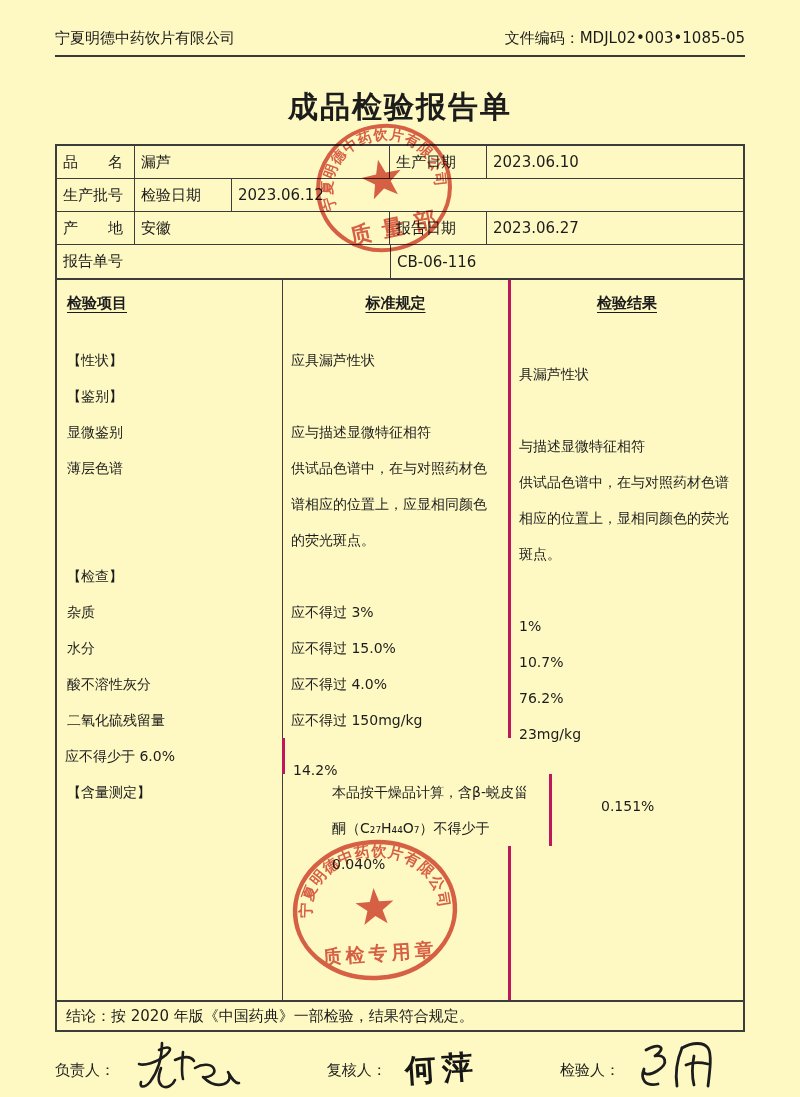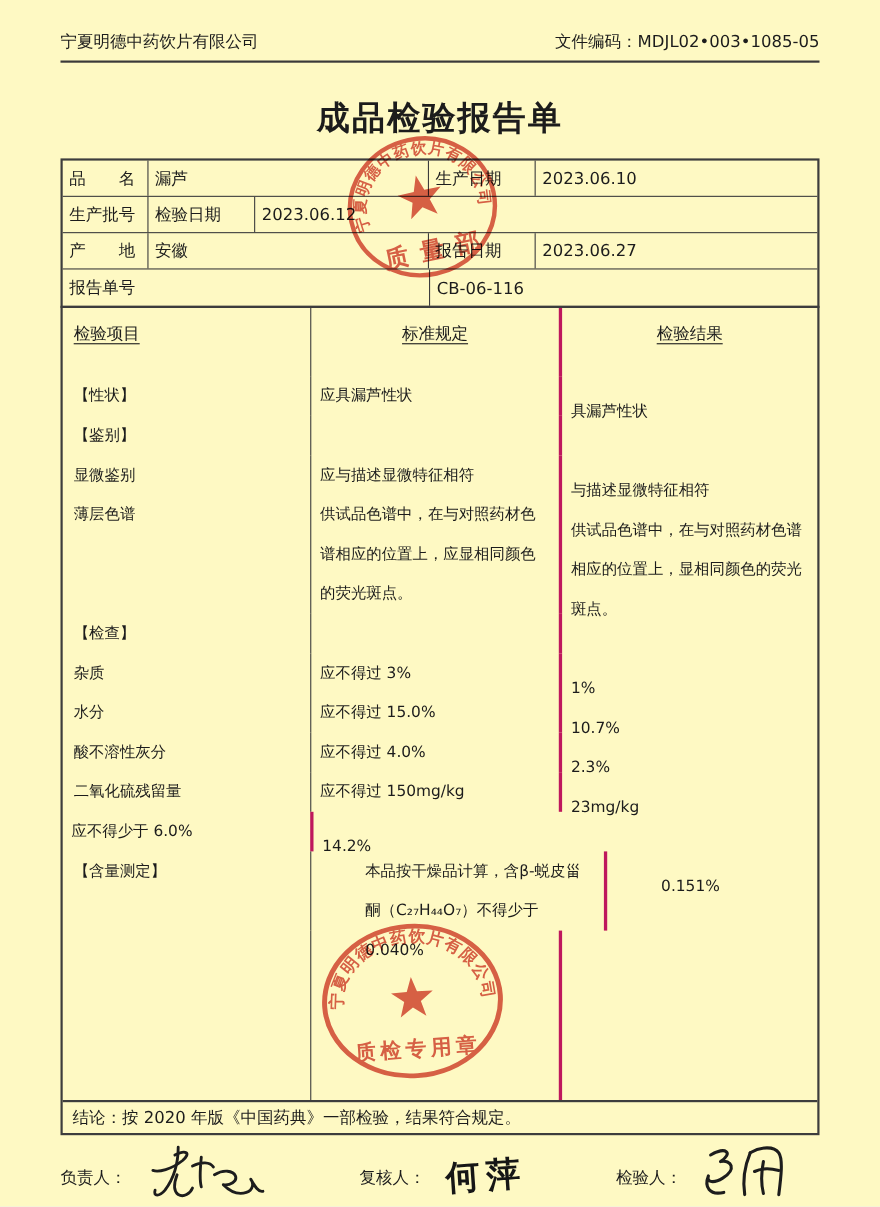--- a/index.html
+++ b/index.html
@@ -33,21 +33,21 @@
   .ic.valwide { flex:1; }
   .j2 { display:inline-block; width:60px; text-align:justify; text-align-last:justify; }
   
   .insp-table { margin:-2px 55px 0 55px; border:2px solid #3d3d3d; }
   .insp-body { height:720px; display:flex; flex-direction:column; font-size:14px; }
   .irow { display:flex; }
   .cell { line-height:36px; }
   .c1 { width:226px; border-right:1px solid #3d3d3d; padding-left:10px; }
   .c2 { width:228px; border-right:3px solid #be185d; padding:0 8px; }
   .c3 { flex:1; padding:14px 8px; }
-  .irow.head { height:62px; font-size:15px; }
+  .irow.head { height:62px; font-size:15px;font-weight:bold; }
   .irow.head .cell { line-height:normal; padding-top:14px; }
   .irow.head .c2, .irow.head .c3 { text-align:center; }
   .irow.head span { text-decoration:underline; text-underline-offset:4px; }
   .irow.r36  { height:36px; }
   .irow.r108 { height:108px; }
   .irow.r72  { height:72px;gap:41px; }
   .irow.fill { flex:1; }
   .conclusion-row {
     border-top:2px solid #3d3d3d; height:30px; line-height:29px;
     font-size:15px; padding-left:9px;
@@ -155,21 +155,21 @@
         <div class="cell c3">1%</div>
       </div>
       <div class="irow r36">
         <div class="cell c1">水分</div>
         <div class="cell c2">应不得过 15.0%</div>
         <div class="cell c3">10.7%</div>
       </div>
       <div class="irow r36">
         <div class="cell c1">酸不溶性灰分</div>
         <div class="cell c2">应不得过 4.0%</div>
-        <div class="cell c3">2.3%</div>
+        <div class="cell c3">76.2%</div>
       </div>
       <div class="irow r36">
         <div class="cell c1">二氧化硫残留量</div>
         <div class="cell c2">应不得过 150mg/kg</div>
         <div class="cell c3">23mg/kg</div>
       </div>
       <div class="irow r36">
         <div class="cell c2">应不得少于 6.0%</div>
         <div class="cell c3">14.2%</div>
       </div>

